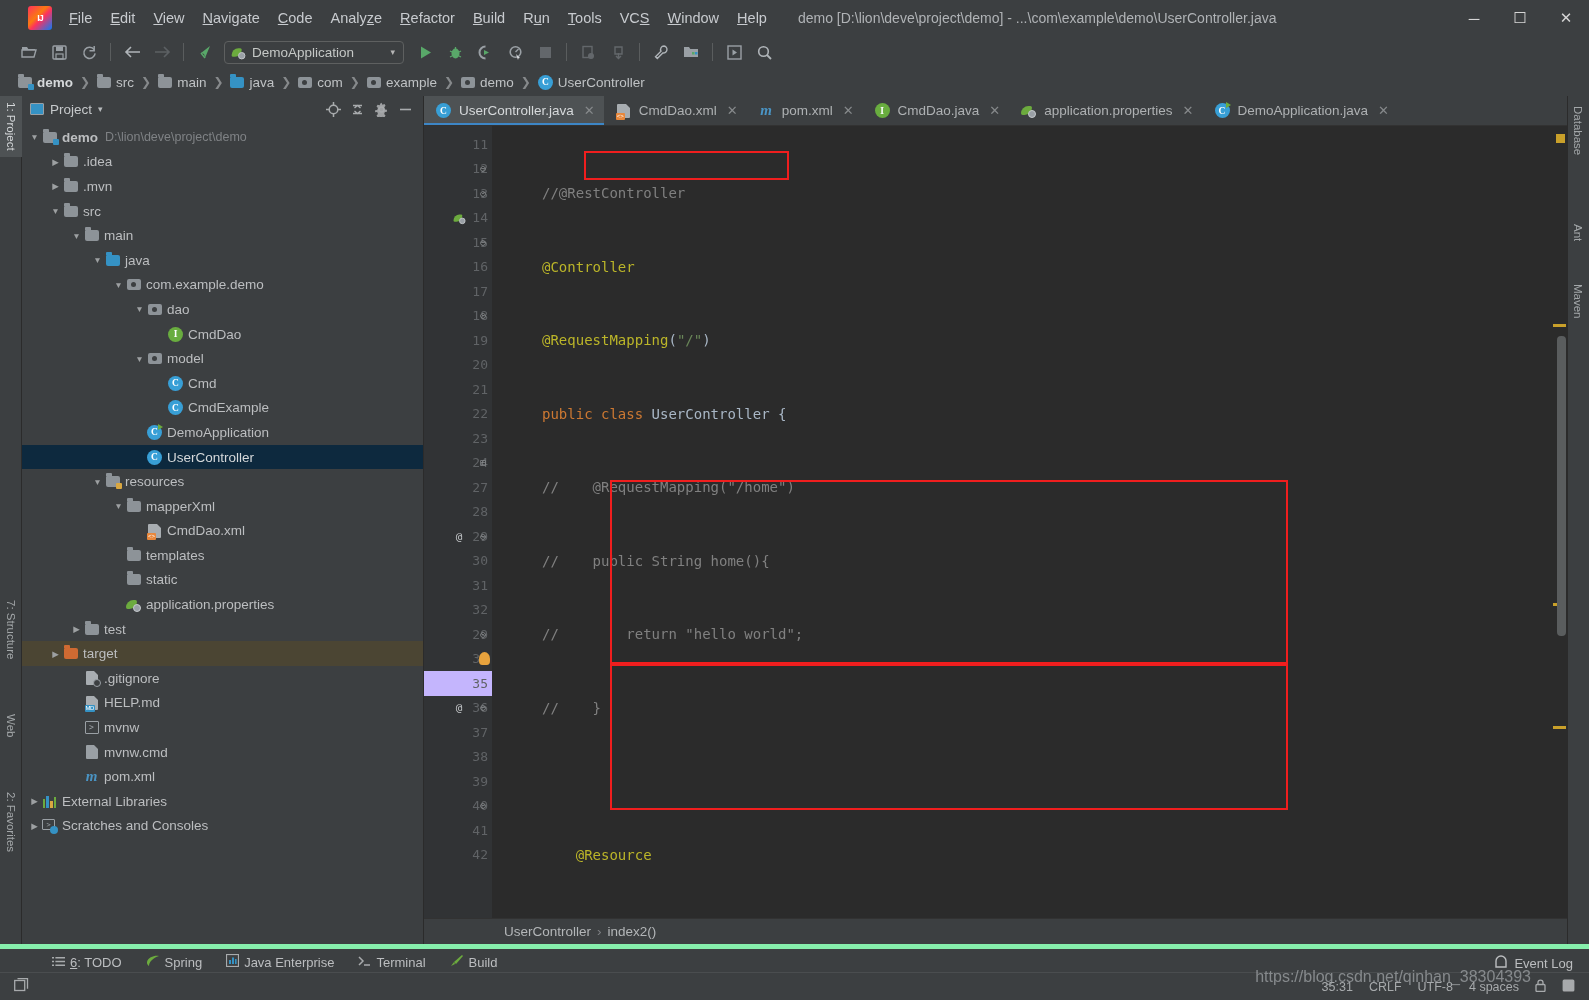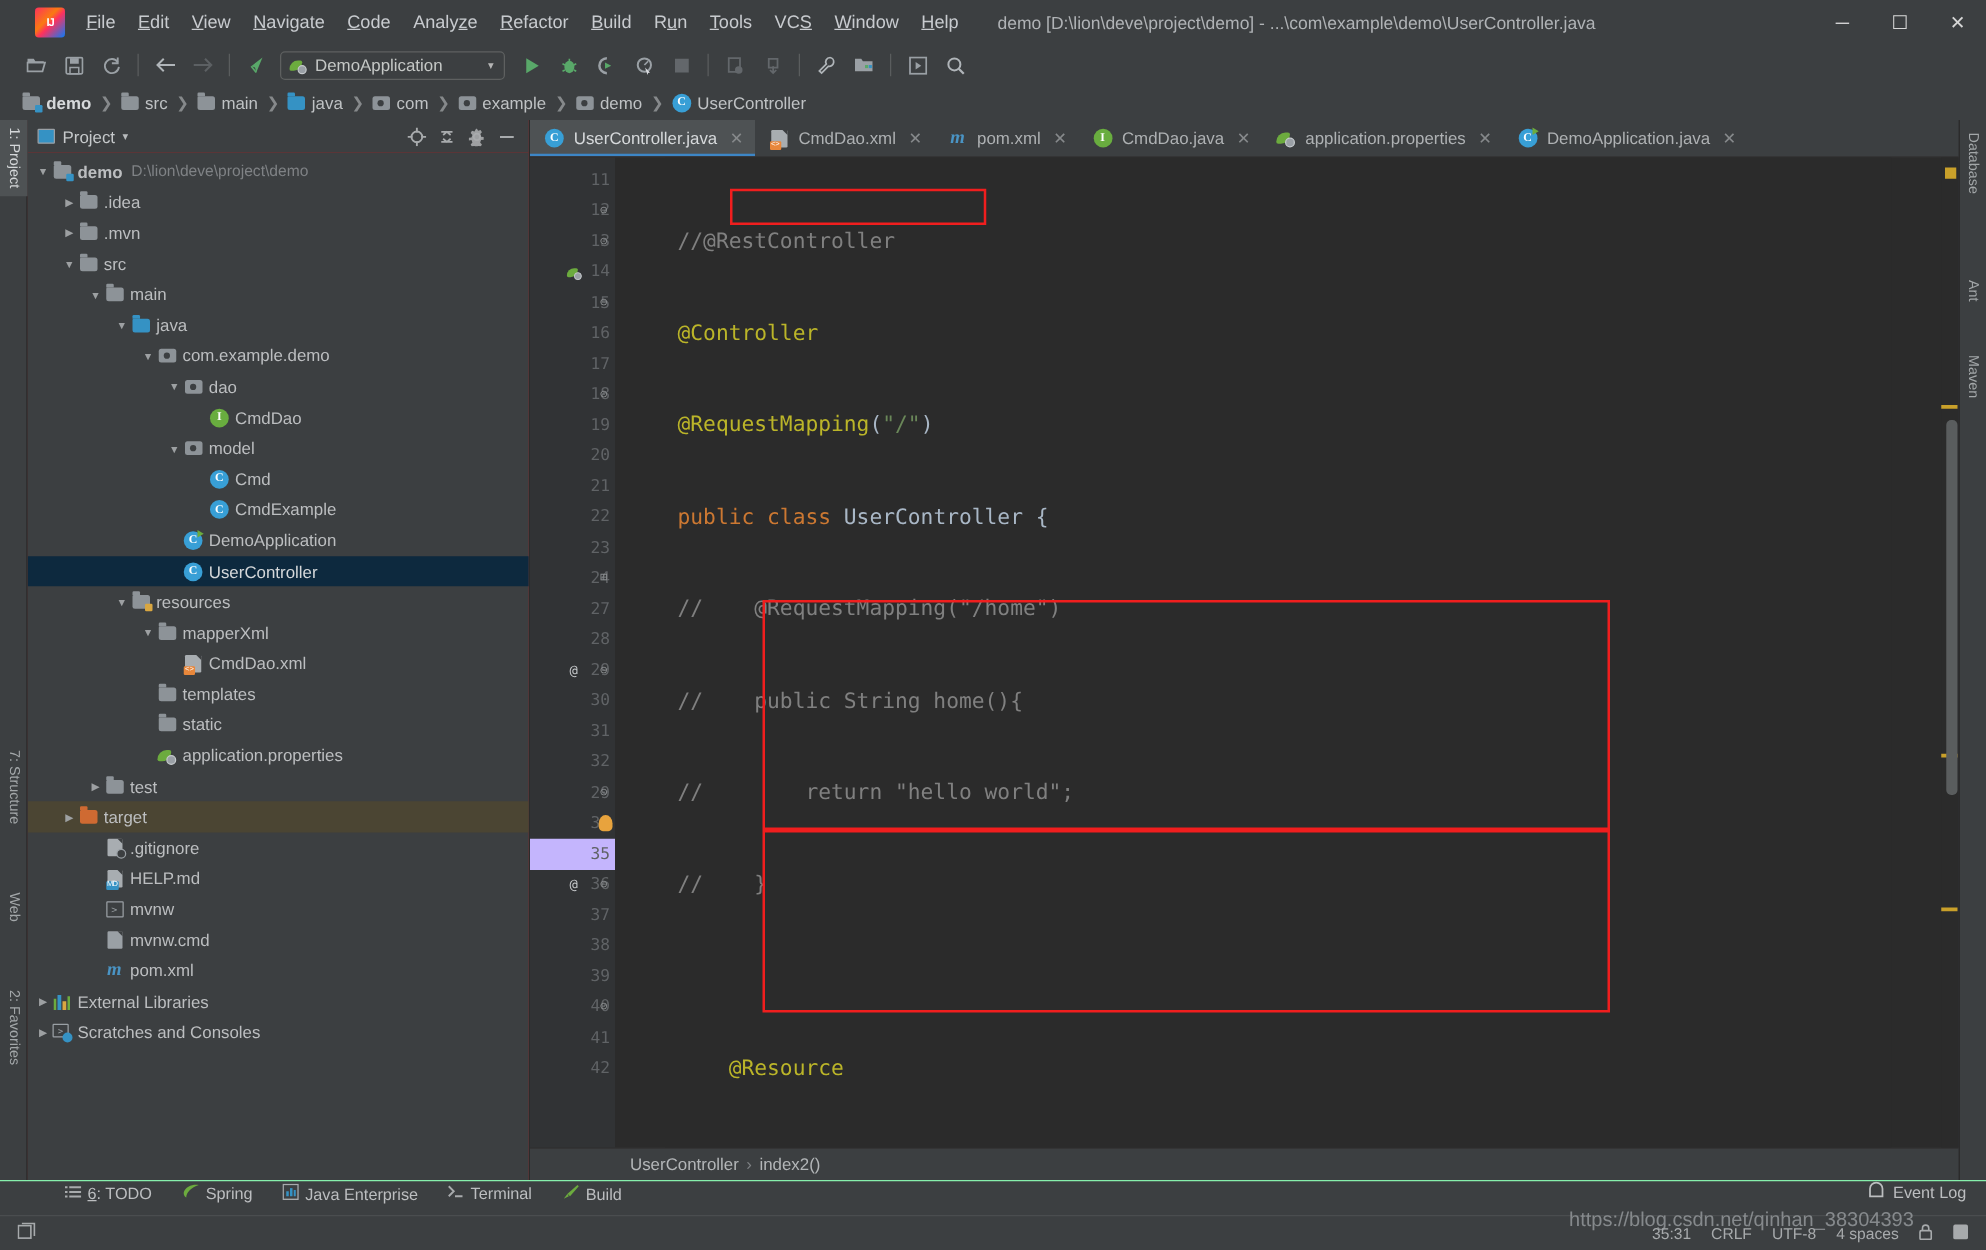--- a/index.html
+++ b/index.html
@@ -82,21 +82,21 @@
   .vtab {
     position:absolute; left:0; width:22px;
     writing-mode:vertical-rl; text-orientation:mixed;
     font-size:11.5px; color:#a3a7a9; padding:6px 4px; white-space:nowrap;
     display:flex; align-items:center; gap:4px;
   }
   .vtab.active { background:#4e5254; color:#d4d7d9; }
 
   
   .projpanel {
-    width:402px; flex:0 0 402px; background:#b91c1c; display:flex; flex-direction:column;
+    width:402px; flex:0 0 402px; background:#7dd3fc; display:flex; flex-direction:column;
     border-right:1px solid #2b2b2b;
   }
   .proj-header {
     height:26px; flex:0 0 26px; display:flex; align-items:center; padding:0 6px 0 8px; gap:6px;
     background:#3c3f41;
   }
   .proj-title { color:#c6c9cb; font-size:13.5px; }
   .proj-caret { color:#b8bbbd; font-size:9px; }
   .proj-actions { margin-left:auto; display:flex; align-items:center; gap:9px; padding-right:4px; }
   .proj-actions .ic { color:#a8abad; font-size:14px; display:flex; align-items:center; }
@@ -187,21 +187,21 @@
     padding-top:6px;
   }
   .g-row { height:24.5px; display:flex; align-items:center; justify-content:flex-end; padding-right:4px; position:relative; }
   .g-num { width:26px; text-align:right; }
   .g-mark { position:absolute; right:24px; width:18px; text-align:center; font-size:11px; }
   .g-fold { position:absolute; right:2px; width:14px; text-align:center; color:#888b8d; font-size:10px; }
   .g-row.cur { background:#c4b5fd; }
 
   .codepane {
     flex:1 1 auto; position:relative; background:#2b2b2b; overflow:hidden;
-    font-family:"DejaVu Sans Mono", monospace; font-size:17px; line-height:24.5px;
+    font-family:"DejaVu Sans Mono", monospace; font-size:14px; line-height:24.5px;
     padding-top:6px; white-space:pre;
   }
   .cline { height:24.5px; padding-left:10px; position:relative; }
 
   
   .kw { color:#cc7832; }
   .anno { color:#bbb529; }
   .str { color:#6a8759; }
   .cmt { color:#808080; }
   .ident { color:#a9b7c6; }
@@ -226,22 +226,22 @@
   }
 
   
   .editor-crumb {
     height:26px; flex:0 0 26px; background:#3c3f41; display:flex; align-items:center;
     padding-left:80px; gap:6px; color:#b3b6b8; font-size:13.5px; border-top:1px solid #323232;
   }
 
   
   .bottombar {
-    height:28px; flex:0 0 28px; background:#3c3f41; display:flex; align-items:flex-start;
-    padding-left:40px; gap:0; border-top:1px solid #86efac;
+    height:28px; flex:0 0 28px; background:#3c3f41; display:flex; align-items:flex-end;
+    padding-left:40px; gap:0; border-top:5px solid #86efac;
   }
   .bb-item { display:flex; align-items:center; gap:5px; padding:2px 12px; color:#bcbec0; font-size:13px; }
   .bb-item u { text-decoration:underline; }
   .event-log { margin-left:auto; display:flex; align-items:center; gap:6px; padding-right:16px; color:#bcbec0; font-size:13px; }
 
   .statusbar {
     height:28px; flex:0 0 28px; background:#3c3f41; display:flex; align-items:center;
     padding:0 14px 0 14px; color:#a7aaac; font-size:12.5px; gap:14px;
     border-top:1px solid #4a4d4f;
   }

